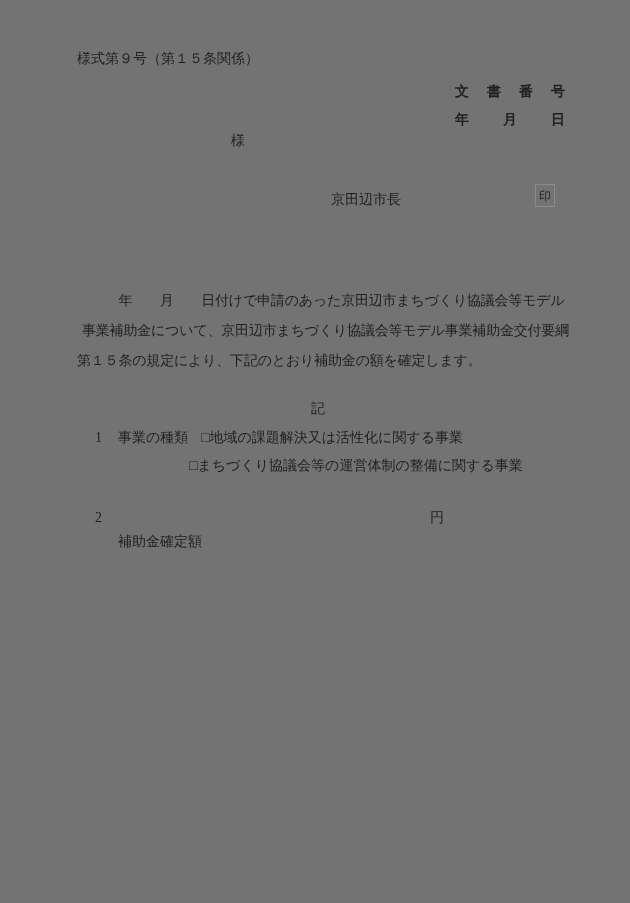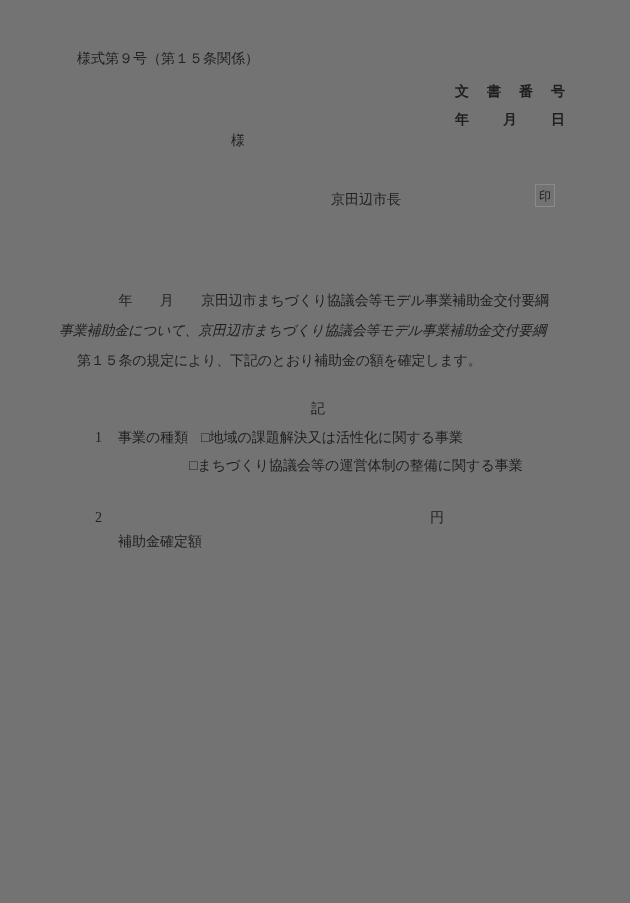--- a/index.html
+++ b/index.html
@@ -55,22 +55,22 @@
   <div class="t ls2" style="left:455px; top:112px;">年　　月　　日</div>
 
   <div class="t" style="left:231px; top:133px;">様</div>
 
   <div class="t" style="left:331px; top:192px;">京田辺市長</div>
 
   <div class="seal" style="border-color: rgb(138, 138, 138);">印</div>
 
 
   <div>
-    <div class="t body-line" style="left:77px; top:293px;">　　　年　　月　　京田辺市まちづくり協議会等モデル事業補助金交付要綱</div>
-    <div class="t body-line" style="left:59px; top:323px;font-style:italic;">事業補助金について、京田辺市まちづくり協議会等モデル事業補助金交付要綱</div>
+    <div class="t body-line" style="left:77px; top:293px;">　　　年　　月　　日付けで申請のあった京田辺市まちづくり協議会等モデル</div>
+    <div class="t body-line" style="left:82px; top:323px;">事業補助金について、京田辺市まちづくり協議会等モデル事業補助金交付要綱</div>
     <div class="t body-line" style="left:77px; top:353px;">第１５条の規定により、下記のとおり補助金の額を確定します。</div>
   </div>
 
   <div class="t" style="left:311px; top:401px;">記</div>
 
   <div>
     <div class="t" style="left:95px; top:430px;">1</div>
     <div class="t" style="left:118px; top:430px;">事業の種類</div>
     <div class="t" style="left:201px; top:430px;">□地域の課題解決又は活性化に関する事業</div>
     <div class="t" style="left:189px; top:458px;">□まちづくり協議会等の運営体制の整備に関する事業</div>

